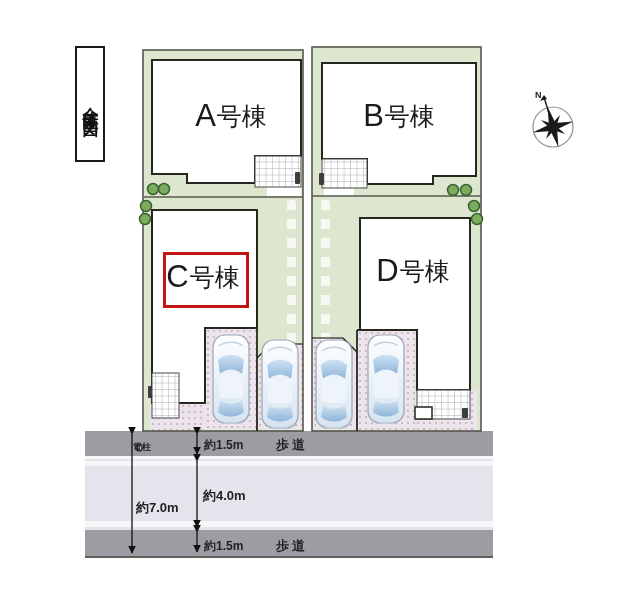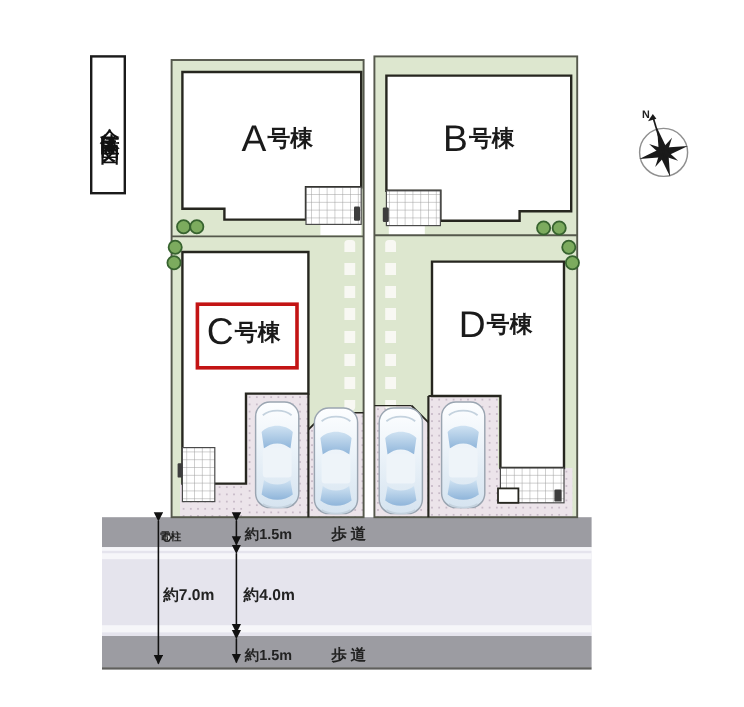--- a/index.html
+++ b/index.html
@@ -13,21 +13,21 @@
   .clipTL{clip-path:polygon(0 14px,14px 0,100% 0,100% 100%,0 100%);}
   .clipTR{clip-path:polygon(0 0,calc(100% - 14px) 0,100% 14px,100% 100%,0 100%);}
   
   .dashcol{width:9px;background-image:repeating-linear-gradient(180deg,#f8f8f3 0 10px,rgba(0,0,0,0) 10px 19px);border-radius:3px;}
   
   .walk{background:#9c9ca2;}
   .roadway{background:#e5e4ed;}
   .whiteline{background:#f6f6f9;}
   .bldg-label{display:flex;align-items:center;justify-content:center;color:#1a1a1a;}
   .bldg-letter{font-size:31px;font-weight:500;letter-spacing:1px;}
-  .bldg-suffix{font-size:19px;font-weight:700;}
+  .bldg-suffix{font-size:25px;font-weight:400;}
   .roadtxt{font-weight:700;color:#222;}
   #title-box{border:2px solid #1a1a1a;background:#fff;display:flex;align-items:center;justify-content:center;}
   #title-box span{writing-mode:vertical-rl;text-orientation:upright;font-family:"Liberation Serif","DejaVu Serif",serif;font-size:16px;letter-spacing:4px;color:#111;font-weight:600;}
   #highlight-box{border:3px solid #c31414;background:rgba(0,0,0,0);}
   svg{display:block;}
 </style>
 </head>
 <body>
 
 <div id="stage">
@@ -172,21 +172,21 @@
       <span class="bldg-suffix">号棟</span>
   </div>
   <div class="abs bldg-label" style="left:353px;top:253px;width:120px;height:36px;">
     <span class="bldg-letter">D</span>
       <span class="bldg-suffix">号棟</span>
   </div>
 
   <div class="abs roadtxt" style="left:133px;top:441px;font-size:9px;">電柱</div>
   <div class="abs roadtxt" style="left:204px;top:437px;font-size:12px;">約1.5m</div>
   <div class="abs roadtxt" style="left:276px;top:436px;font-size:13px;letter-spacing:3px;">歩道</div>
-  <div class="abs roadtxt" style="left:136px;top:487px;font-size:13px;">約7.0m</div>
+  <div class="abs roadtxt" style="left:136px;top:499px;font-size:13px;">約7.0m</div>
   <div class="abs roadtxt" style="left:203px;top:487px;font-size:13px;">約4.0m</div>
   <div class="abs roadtxt" style="left:204px;top:538px;font-size:12px;">約1.5m</div>
   <div class="abs roadtxt" style="left:276px;top:537px;font-size:13px;letter-spacing:3px;">歩道</div>
 
   <div class="abs" style="left:535px;top:90px;font-size:9px;font-weight:700;color:#222;">N</div>
 
   <div id="title-box" class="abs" style="left:75px;top:46px;width:26px;height:112px;">
     <span>全体区画図</span>
   </div>
 

